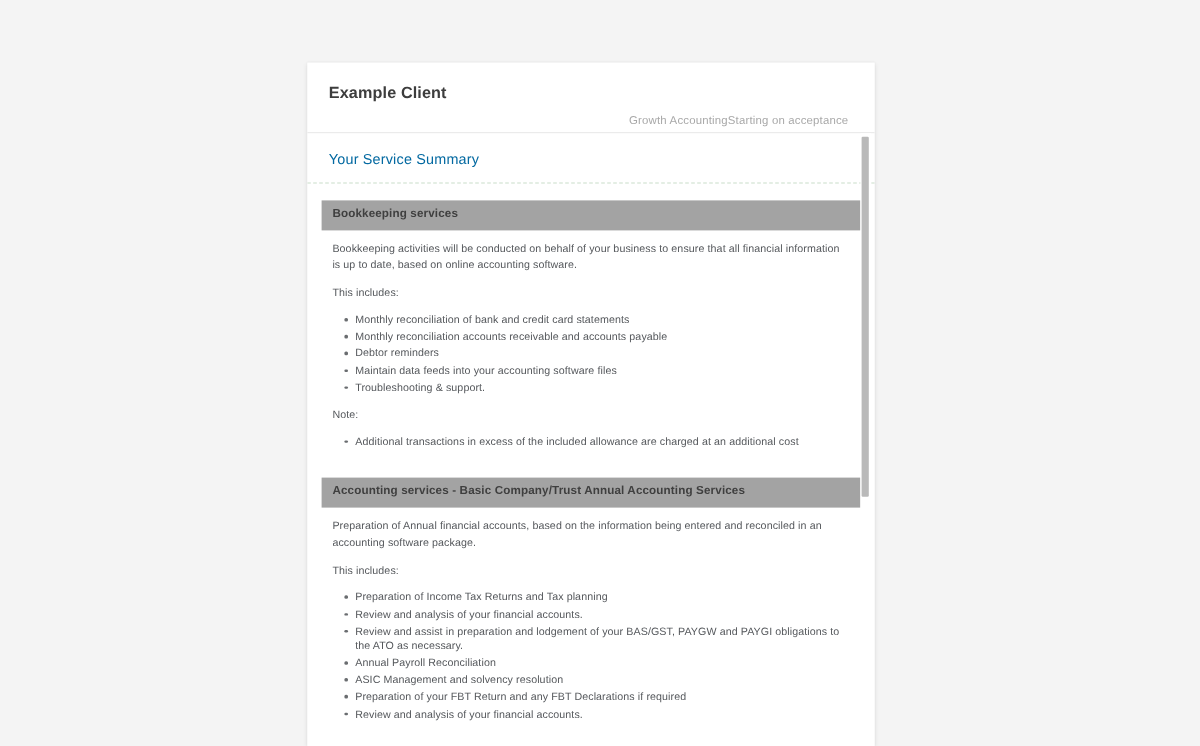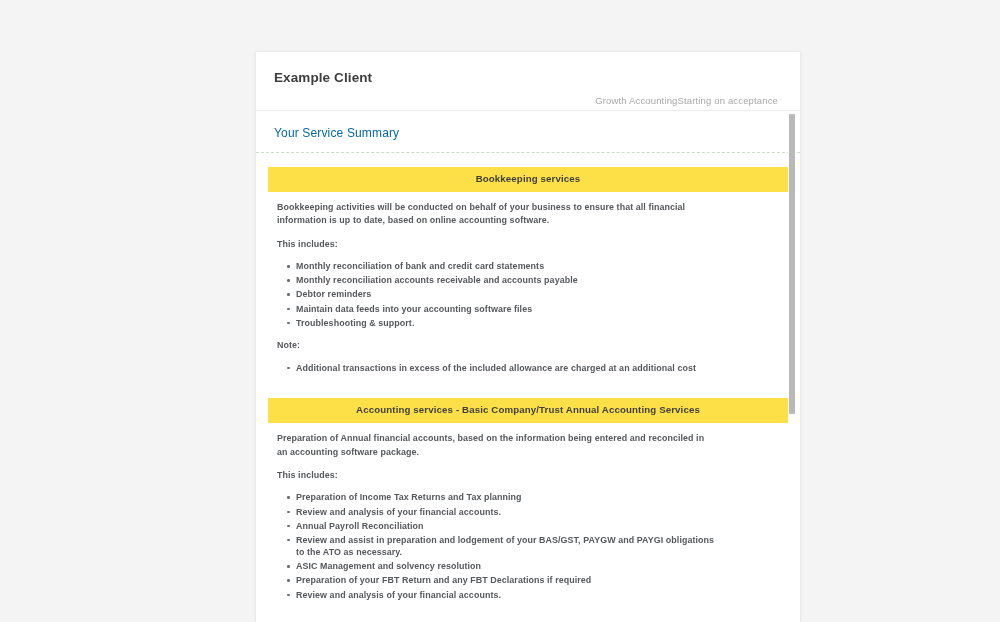--- a/index.html
+++ b/index.html
@@ -15,21 +15,21 @@
     font-family: "Liberation Sans", sans-serif;
     overflow: hidden;
     position: relative;
   }
 
   
   .doc-card {
     position: absolute;
     left: 256px;
     top: 52px;
-    width: 544px;
+    width: 473px;
     height: 570px;
     background: #ffffff;
     box-shadow: 0 1px 4px rgba(0,0,0,0.09), 0 0 1px rgba(0,0,0,0.06);
     overflow: hidden;
   }
 
   
   .doc-header {
     padding: 18px 18px 0 18px;
     height: 59px;
@@ -79,33 +79,31 @@
     letter-spacing: 0.15px;
     line-height: 15px;
   }
 
   .sections {
     padding: 14px 12px 0 12px;
   }
   .section { margin-bottom: 4px; }
 
   .section-heading {
-    background: #fde047;
+    background: #a3a3a3;
     color: #3f3f3f;
     font-size: 9.7px;
     font-weight: bold;
     letter-spacing: 0.12px;
     padding: 6px 9px 7px 9px;
     line-height: 12px;
-    text-align: center;
   }
 
   .section-body {
     padding: 9px 3px 10px 9px;
-    font-weight: bold;
   }
   .para {
     font-size: 8.9px;
     color: #55585c;
     line-height: 13.4px;
     margin: 0 0 10px 0;
     letter-spacing: 0.08px;
     max-width: 430px;
   }
   .para.tight { margin-bottom: 9px; }
@@ -197,22 +195,22 @@
         </div>
 
         <div class="section">
           <div class="section-heading">Accounting services - Basic Company/Trust Annual Accounting Services</div>
           <div class="section-body">
             <p class="para">Preparation of Annual financial accounts, based on the information being entered and reconciled in an accounting software package.</p>
             <p class="para tight">This includes:</p>
             <ul class="bullets">
               <li>Preparation of Income Tax Returns and Tax planning</li>
               <li>Review and analysis of your financial accounts.</li>
+              <li>Review and assist in preparation and lodgement of your BAS/GST, PAYGW and PAYGI obligations to the ATO as necessary.</li>
               <li>Annual Payroll Reconciliation</li>
-              <li>Review and assist in preparation and lodgement of your BAS/GST, PAYGW and PAYGI obligations to the ATO as necessary.</li>
               <li>ASIC Management and solvency resolution</li>
               <li>Preparation of your FBT Return and any FBT Declarations if required</li>
               <li>Review and analysis of your financial accounts.</li>
 
             </ul>
           </div>
         </div>
 
       </div>
     </div>

